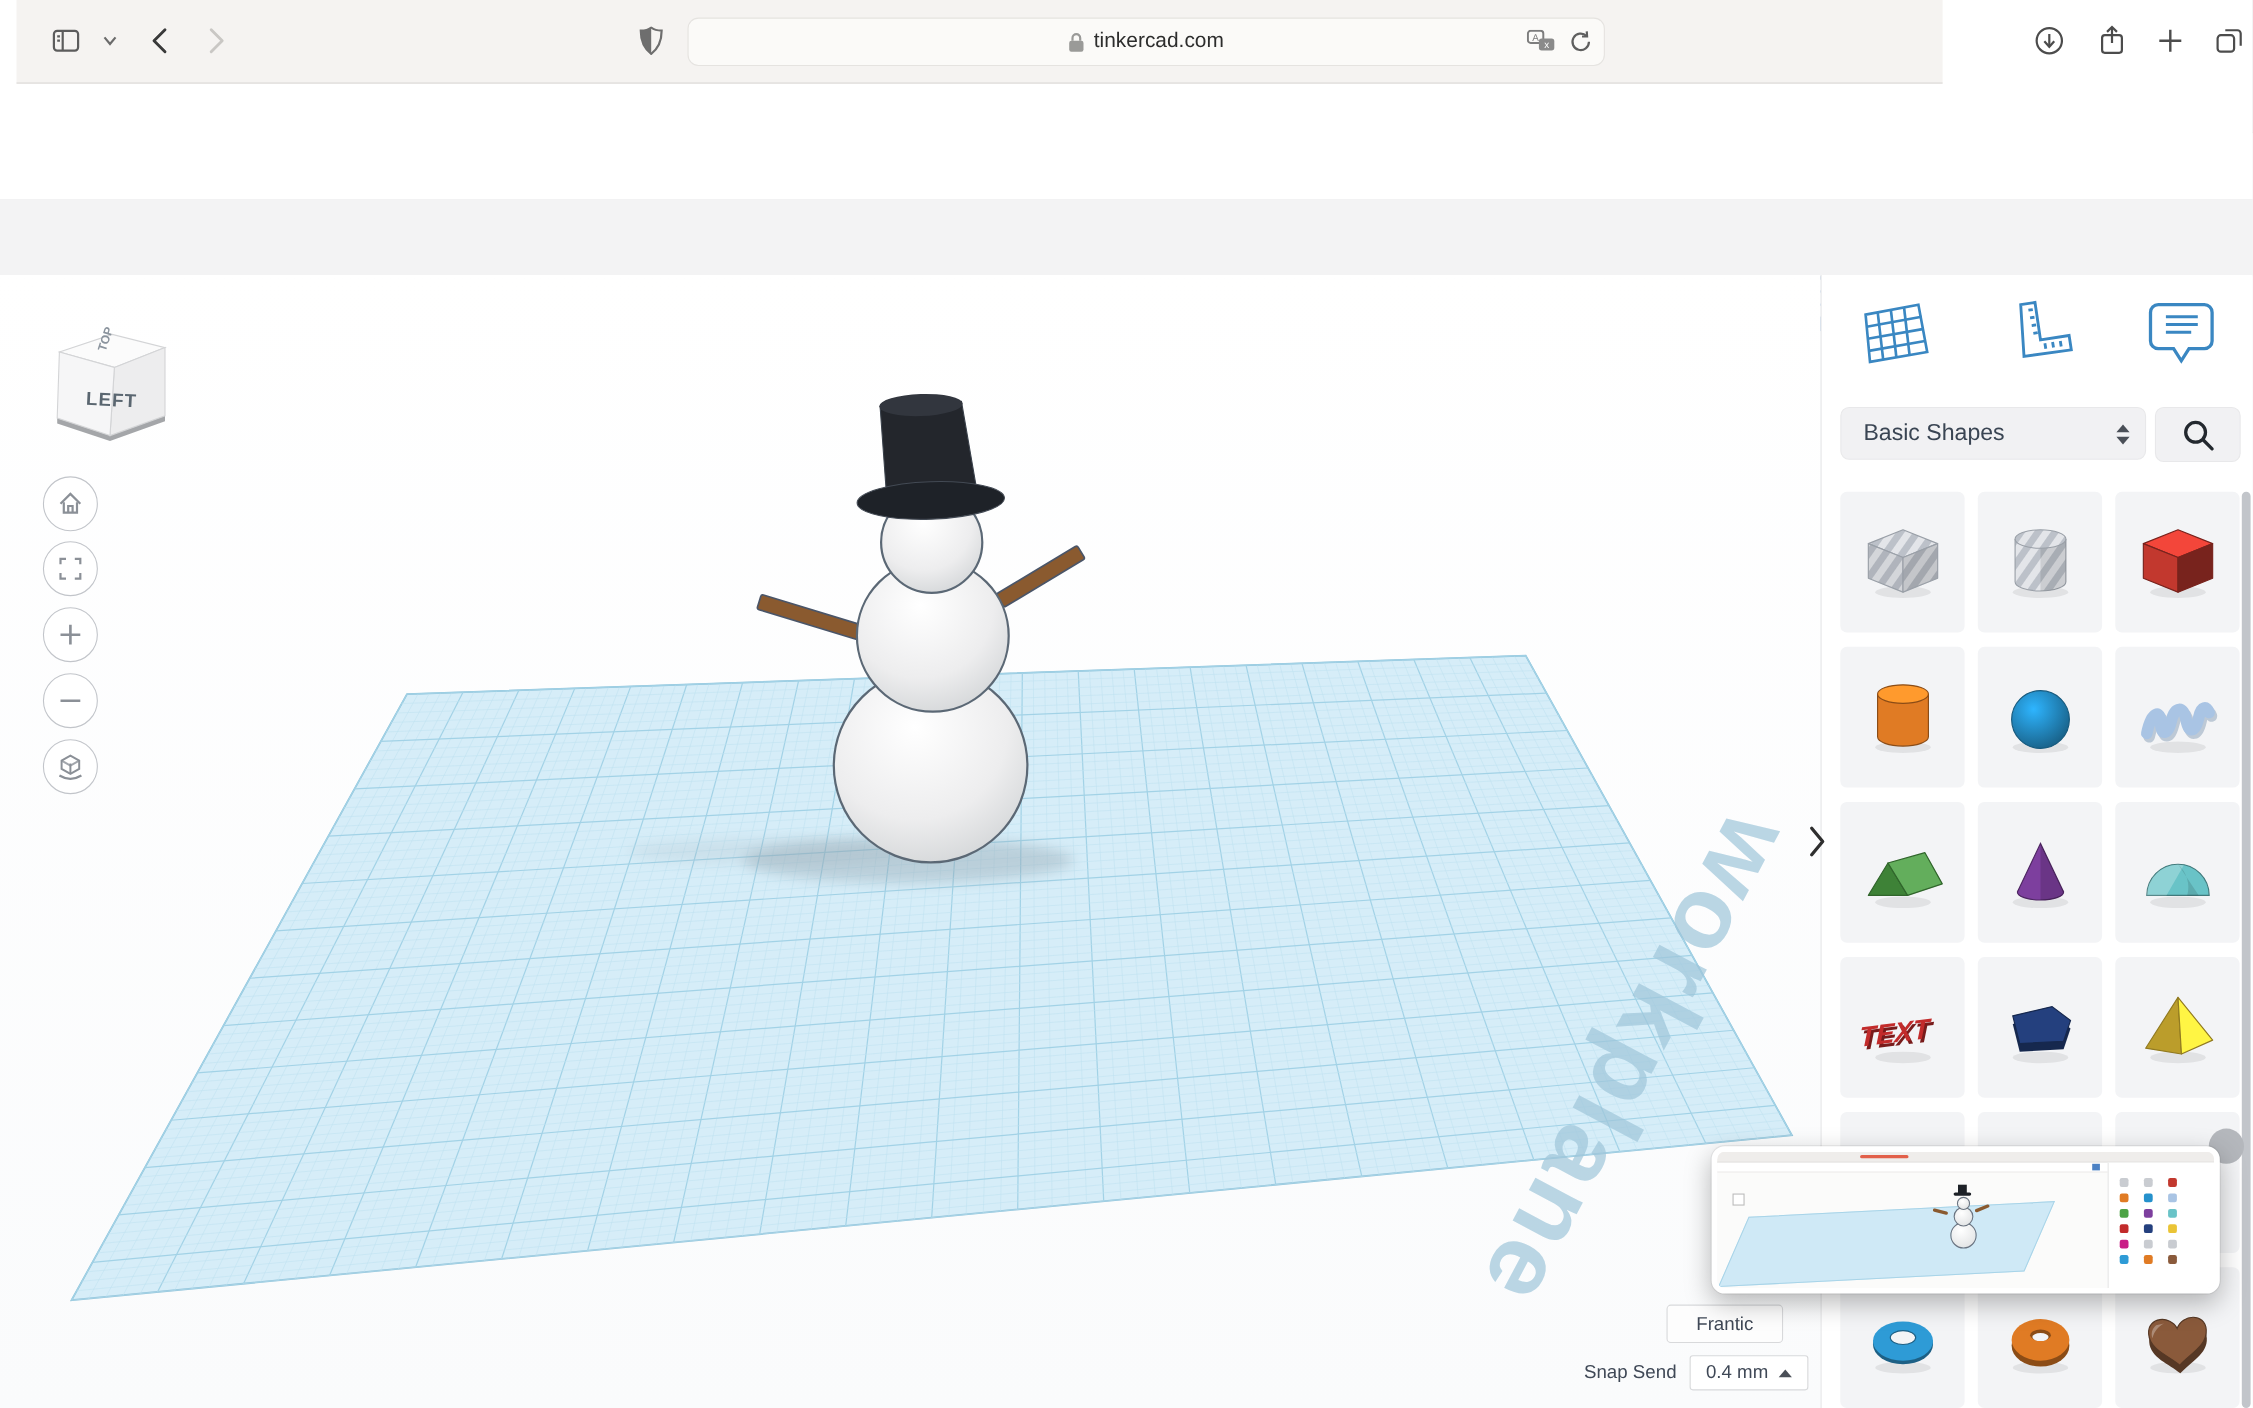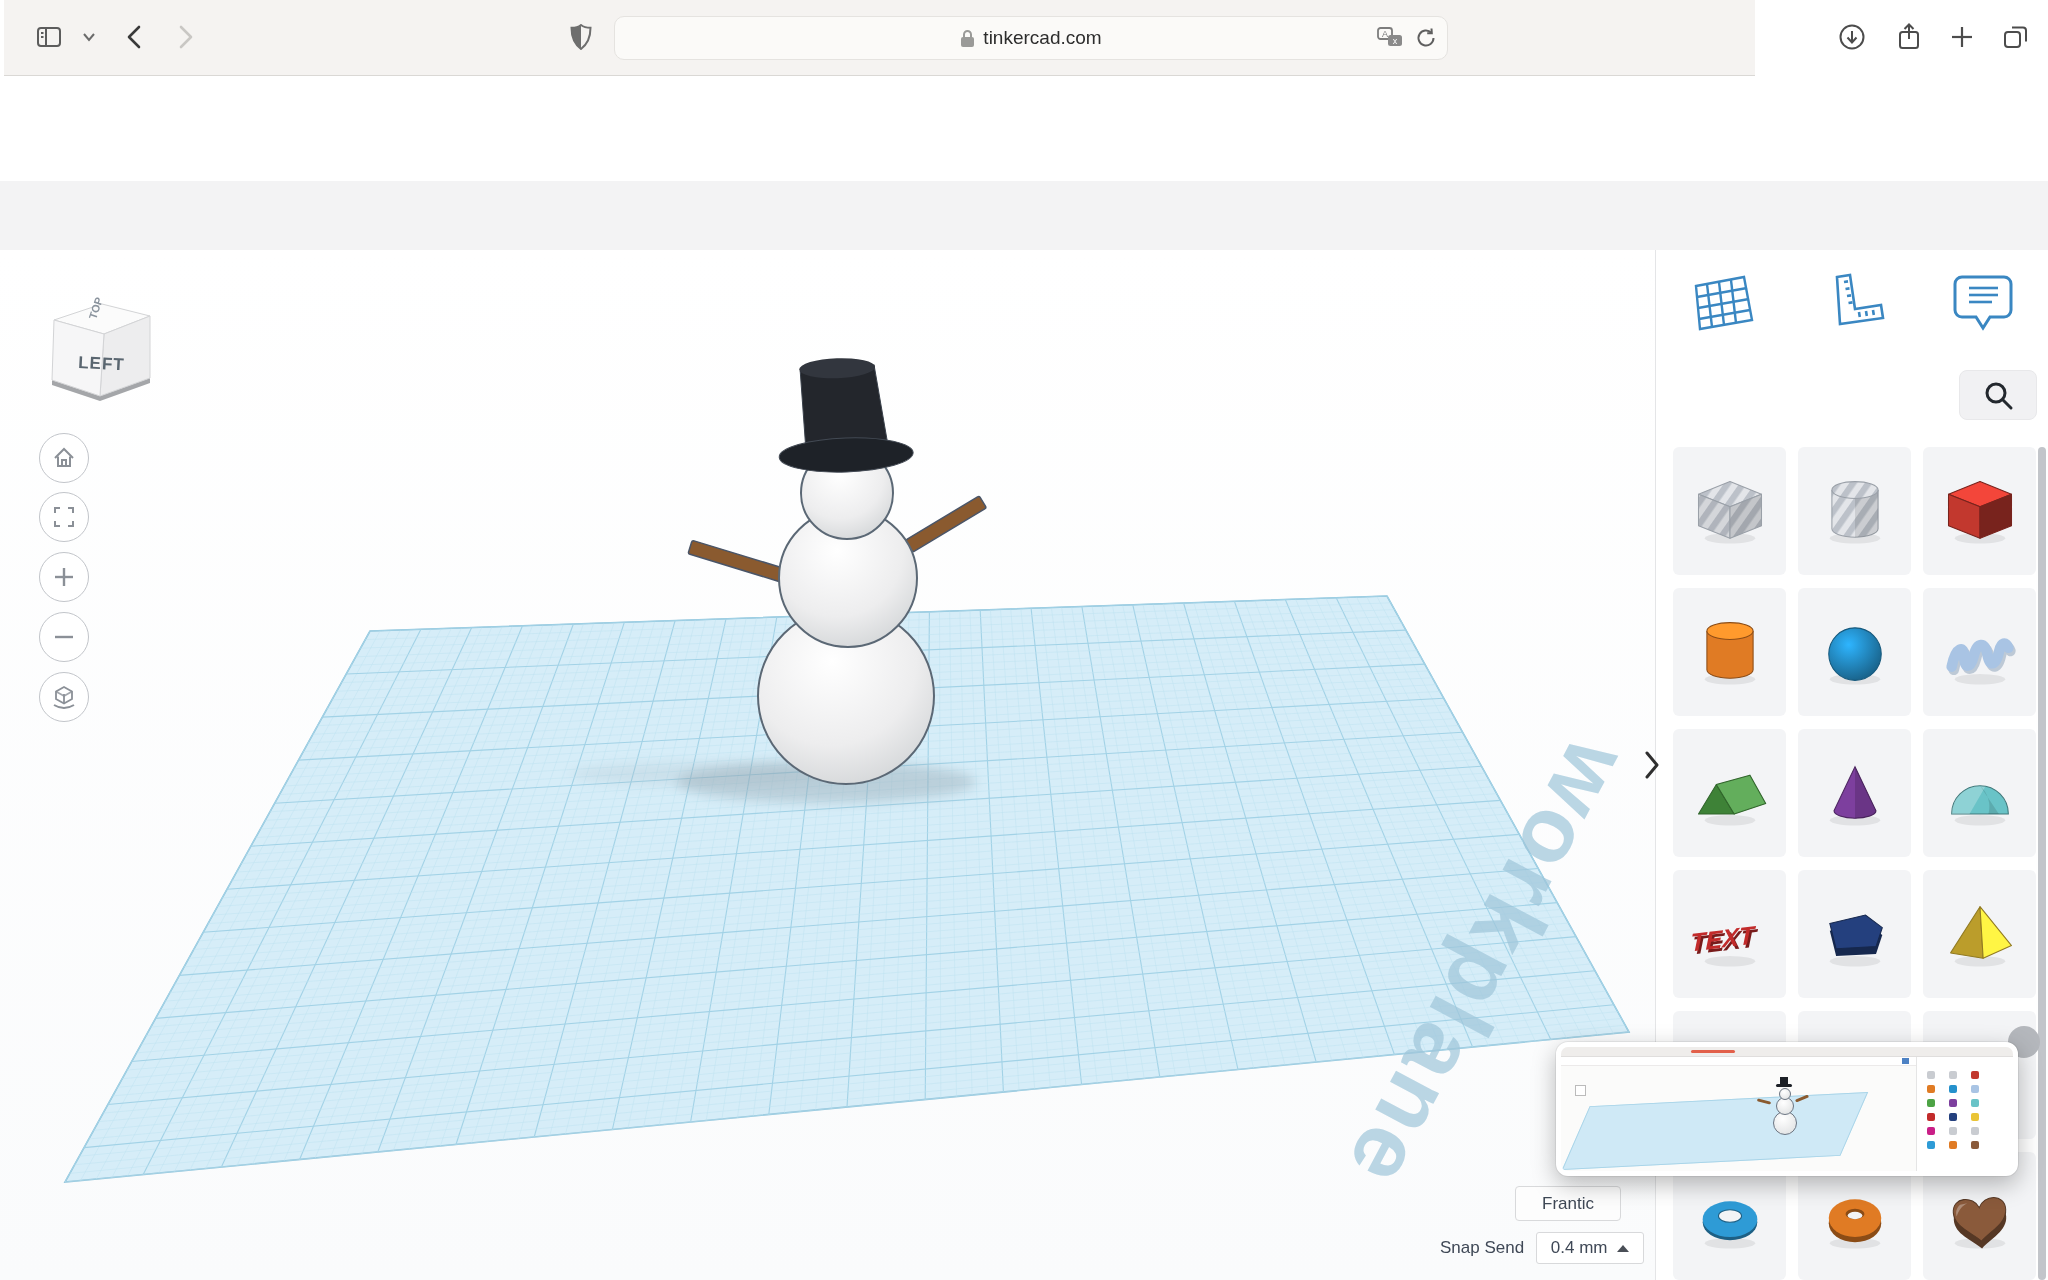--- a/index.html
+++ b/index.html
@@ -2,21 +2,21 @@
 <html><head>
 <meta charset="utf-8">
 <style>
   html,body{margin:0;padding:0;background:#dddddd;font-family:"Liberation Sans",sans-serif;}
   #screen{position:relative;width:2048px;height:1280px;background:#ffffff;overflow:hidden;
           -webkit-font-smoothing:antialiased;}
   .abs{position:absolute;}
   svg{display:block;}
 
   
-  #chrome{position:absolute;left:4px;top:0;width:1732px;height:75px;background:#f5f3f1;border-bottom:1px solid #dad8d5;padding-left:19px;}
+  #chrome{position:absolute;left:15px;top:0;width:1732px;height:75px;background:#f5f3f1;border-bottom:1px solid #dad8d5;padding-left:19px;}
   .chrome-ic{position:absolute;top:22px;width:30px;height:30px;display:flex;align-items:center;justify-content:center;}
   #urlbar{position:absolute;left:610px;top:16px;width:832px;height:42px;background:#fbfaf8;border:1px solid #e5e3e0;
           border-radius:10px;display:flex;align-items:center;justify-content:center;gap:8px;}
   #urlbar .domain{font-size:19px;color:#2d2d2d;}
   #urlbar-right{position:absolute;right:10px;top:0;height:42px;display:flex;align-items:center;gap:12px;}
 
   
   #tabbar{position:absolute;left:0;top:75px;width:2048px;height:45px;border-bottom:1px solid #ceccc9;display:flex;}
   .tab{flex:1 1 50%;display:flex;align-items:center;justify-content:center;gap:10px;font-size:17px;color:#4b4b4b;}
   .tab.inactive{background:#e9e7e4;border-right:1px solid #d2d0cd;}
@@ -659,20 +659,27 @@
       <svg width="62" height="62" viewBox="0 0 62 62">
           <path d="M10,5 h42 a7,7 0 0 1 7,7 v26 a7,7 0 0 1 -7,7 h-14 l-7,11 l-7,-11 h-14 a7,7 0 0 1 -7,-7 v-26 a7,7 0 0 1 7,-7 Z" fill="none" stroke="#3a87c2" stroke-width="3"></path>
           <g stroke="#3a87c2" stroke-width="2.6">
             <line x1="17" y1="16" x2="46" y2="16"></line>
             <line x1="17" y1="23" x2="46" y2="23"></line>
             <line x1="17" y1="30" x2="40" y2="30"></line>
           </g>
         </svg>
     </div>
 
+    <div id="cat-drop">
+      <span>Basic Shapes</span>
+      <span id="cat-stepper">
+          <i class="up"></i>
+          <i class="dn"></i>
+        </span>
+    </div>
     <div id="search-btn">
       <svg width="32" height="32" viewBox="0 0 32 32">
           <circle cx="14" cy="14" r="9" fill="none" stroke="#23282e" stroke-width="3"></circle>
           <line x1="21" y1="21" x2="29" y2="29" stroke="#23282e" stroke-width="3" stroke-linecap="round"></line>
         </svg>
     </div>
 
     <div id="shape-grid">
         <div class="shape-cell">
           <svg width="84" height="84" viewBox="0 0 80 80">

